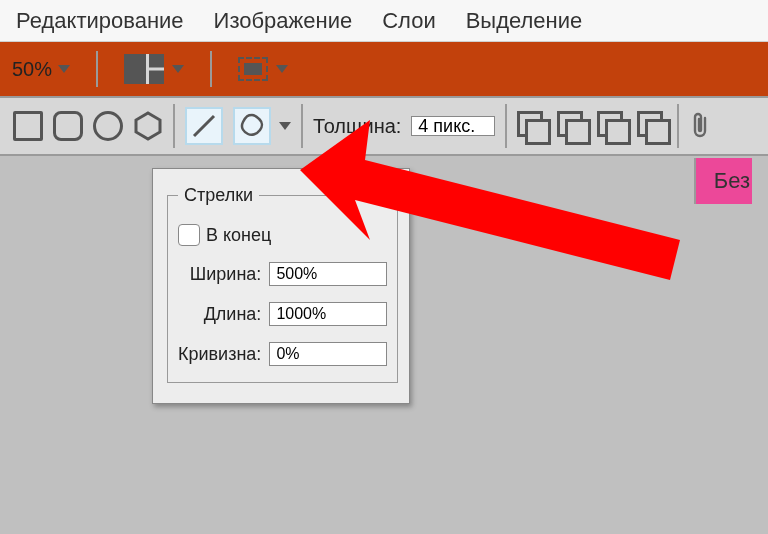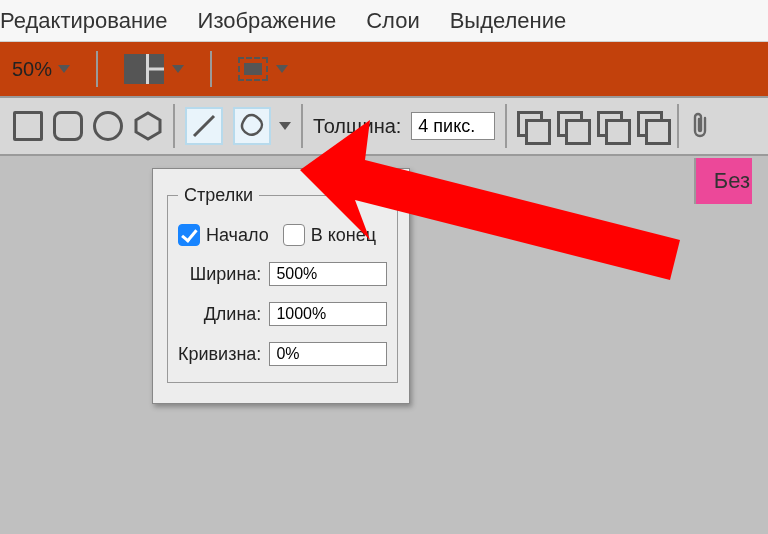--- a/index.html
+++ b/index.html
@@ -11,21 +11,21 @@
     color: #222;
   }
 
   
   .menubar {
     height: 42px;
     background: #f7f7f7;
     border-bottom: 1px solid #d0d0d0;
     display: flex;
     align-items: center;
-    padding: 0 0;
+    padding: 0 16px;
     gap: 30px;
     font-size: 22px;
     color: #333;
   }
   .menubar .item { cursor: default; }
 
   
   .optbar {
     height: 56px;
     background: #c2410c;
@@ -92,21 +92,21 @@
   .hex-icon svg, .line-icon svg, .blob-icon svg { display:block; }
   .line-icon.sel, .blob-icon.sel {
     border:2px solid #b7daec; background:#e9f4fb; padding:2px;
   }
   .line-icon.sel { width:38px; height:38px; display:flex; align-items:center; justify-content:center;}
   .blob-icon.sel { width:38px; height:38px; display:flex; align-items:center; justify-content:center;}
   .thickness {
     display:flex; align-items:center; gap:10px; font-size:20px;
   }
   .thickness input {
-    width:84px; height:28px; font-size:18px; padding:2px 6px;
+    width:84px; height:20px; font-size:18px; padding:2px 6px;
     border:1px solid #888; background:#fff;
   }
   .align-icons { display:flex; align-items:center; gap:10px; }
   .align-icons .ai {
     width:30px; height:30px; position:relative;
   }
   .ai::before, .ai::after {
     content:""; position:absolute; width:20px; height:20px;
     border:3px solid #555; background:transparent;
   }
@@ -247,24 +247,20 @@
 </div>
 
 <div class="rightlabel">Без</div>
 
 <div class="popup">
   <fieldset>
     <legend>Стрелки</legend>
 
     <div class="row checks">
       <span>
-        <span class="cbox checked"></span>
-        <label>Начало</label>
-      </span>
-      <span>
         <span class="cbox"></span>
         <label>В конец</label>
       </span>
     </div>
 
     <div class="row">
       <label>Ширина:</label>
       <input type="text" value="500%" style="">
     </div>
     <div class="row">

